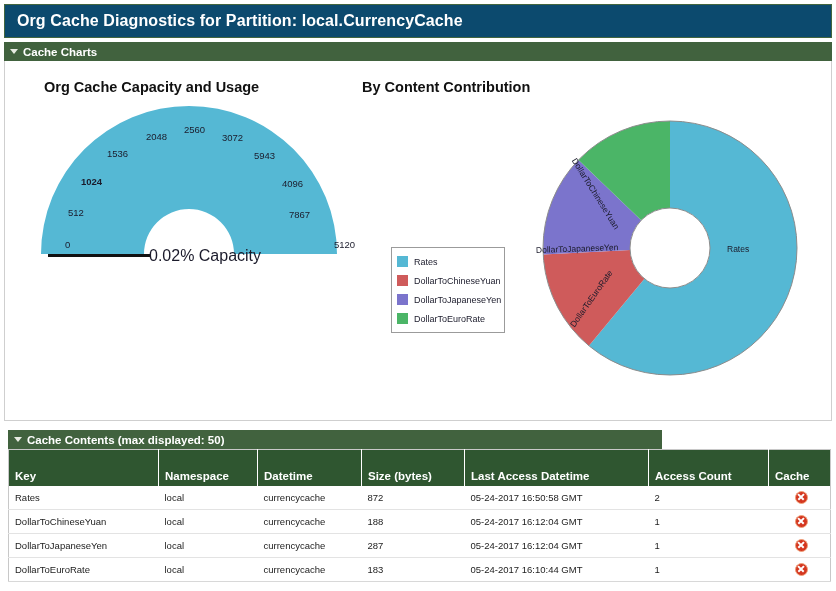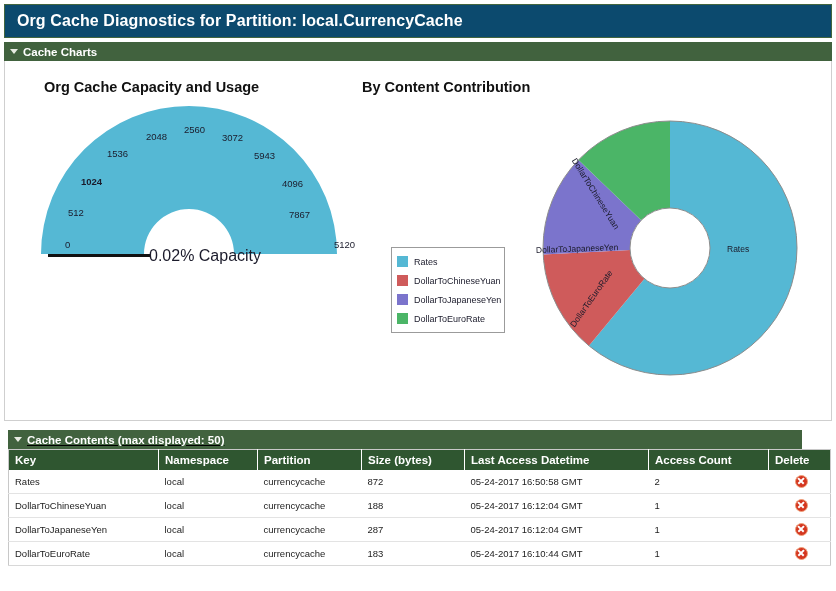--- a/index.html
+++ b/index.html
@@ -64,21 +64,21 @@
     flex: 0 0 auto;
   }
   .section-header .sect-label {
     color: #ffffff;
     font-size: 11.5px;
     font-weight: bold;
     white-space: nowrap;
   }
 
   #charts-header { left: 4px; top: 42px; width: 828px; }
-  #contents-header { left: 8px; top: 430px; width: 794px; text-decoration: underline; }
+  #contents-header { left: 8px; top: 430px; width: 654px; }
 
   
   #charts-panel {
     position: absolute;
     left: 4px; top: 61px;
     width: 828px; height: 360px;
     background: #ffffff;
     border-left: 1px solid #cfcfcf;
     border-right: 1px solid #cfcfcf;
     border-bottom: 1px solid #cfcfcf;
@@ -170,21 +170,21 @@
     background: #ffffff;
     border: 1px solid #c8c8c8;
     table-layout: fixed;
   }
   #cache-table th {
     background: #2f5630;
     color: #ffffff;
     font-size: 11.5px;
     font-weight: bold;
     text-align: left;
-    padding: 4px 0 4px 6px;
+    padding: 20px 0 4px 6px;
     height: 19px;
     border-right: 1px solid #ffffff;
     box-sizing: border-box;
     white-space: nowrap;
     overflow: hidden;
   }
   #cache-table th:last-child { border-right: none; }
   #cache-table td {
     font-size: 9.5px;
     color: #222222;
@@ -316,25 +316,25 @@
         <col class="col-part">
         <col class="col-size">
       <col class="col-date">
         <col class="col-count">
         <col class="col-del">
     </colgroup>
     <thead>
       <tr>
         <th>Key</th>
         <th>Namespace</th>
-        <th>Partition</th>
+        <th>Datetime</th>
         <th>Size (bytes)</th>
         <th>Last Access Datetime</th>
         <th>Access Count</th>
-        <th>Delete</th>
+        <th>Cache</th>
       </tr>
     </thead>
     <tbody>
       <tr>
         <td>Rates</td>
         <td>local</td>
         <td>currencycache</td>
         <td>872</td>
         <td>05-24-2017 16:50:58 GMT</td>
         <td>2</td>

